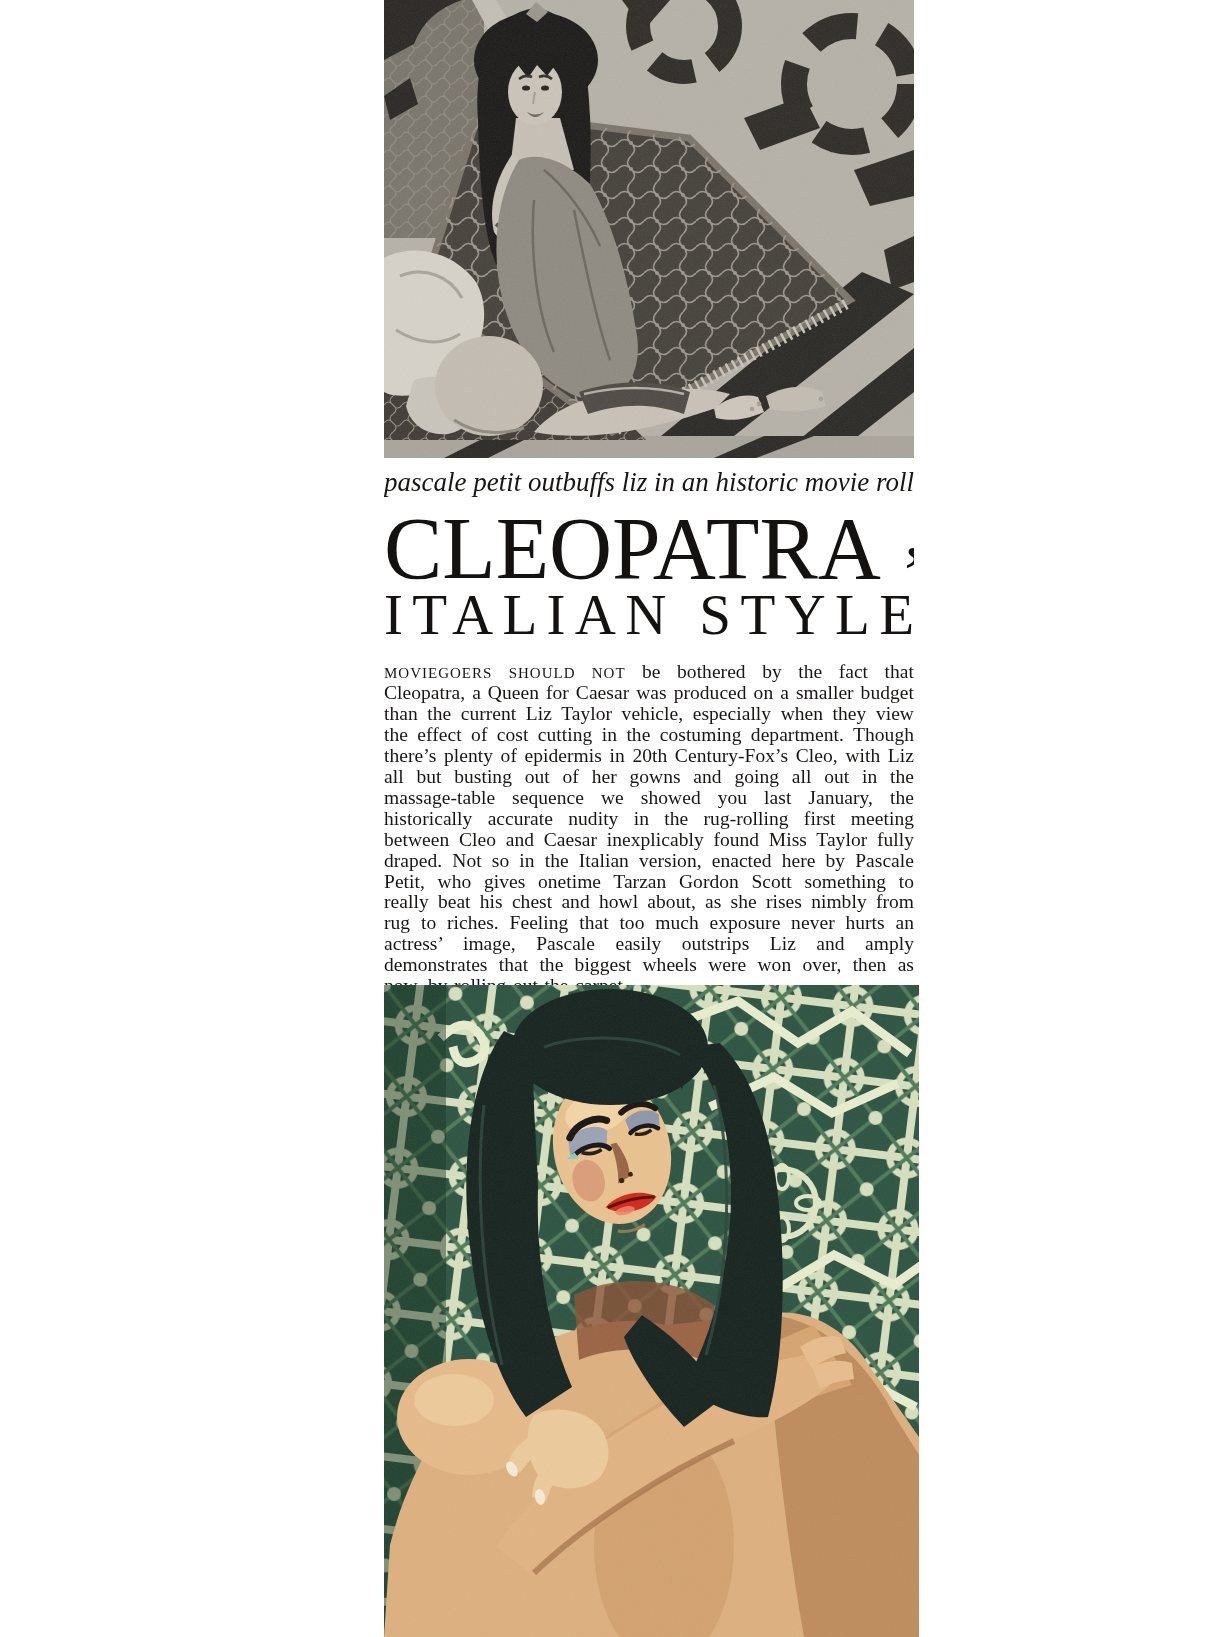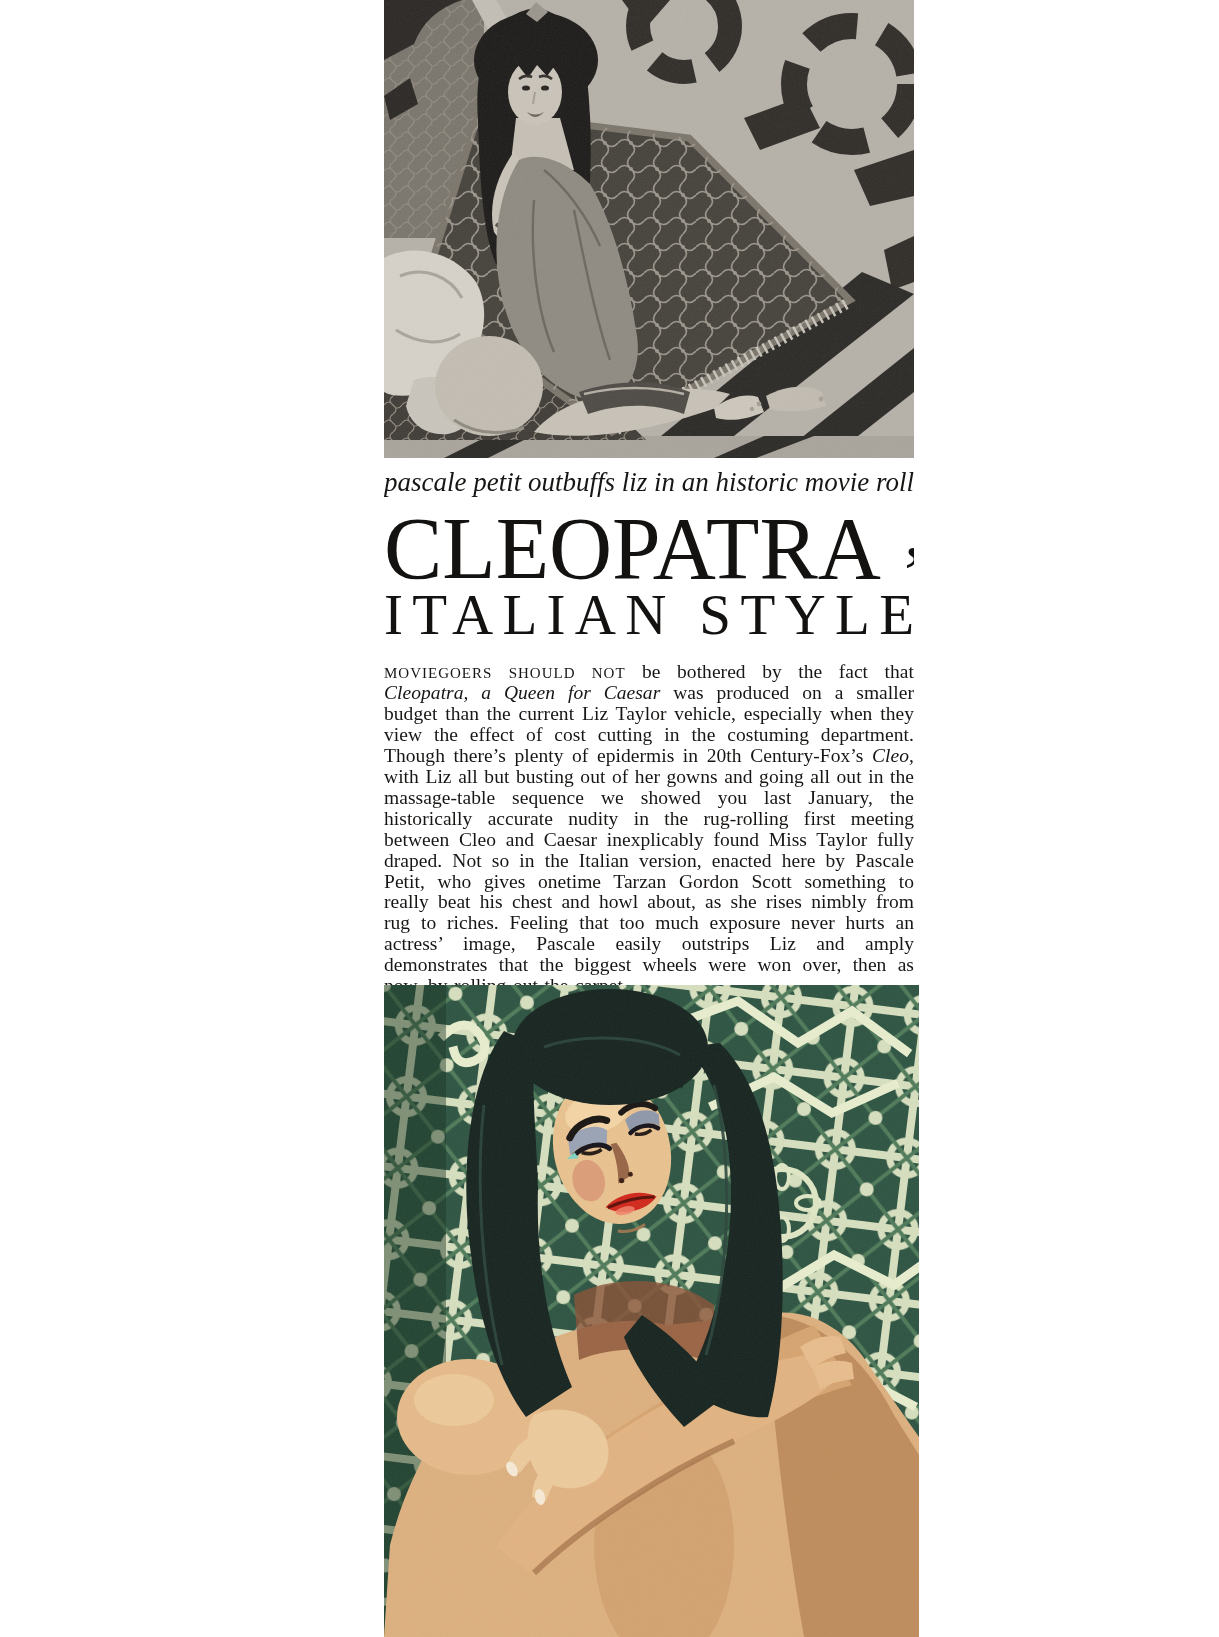--- a/index.html
+++ b/index.html
@@ -16,21 +16,21 @@
   
   .hl1{left:384px;top:498px;width:530px;height:92px;}
   .hl2{left:384px;top:588px;width:530px;height:58px;}
   
   .body-copy{
     left:384px;top:642px;width:530px;
     font-size:19.5px;line-height:20.9px;text-align:justify;
     word-spacing:1.6px;letter-spacing:0.05px;
   }
   .seg-normal{}
-  .seg-italic{font-style:italic;}
+  .seg-italic{}
   .seg-smallcaps{font-size:15px;letter-spacing:1px;}
   .photo-top{left:384px;top:0;width:530px;height:458px;}
   .photo-bottom{left:384px;top:985px;width:535px;height:652px;}
 </style>
 </head>
 <body>
 
 <div class="page">
 
   <div class="abs photo photo-top">

